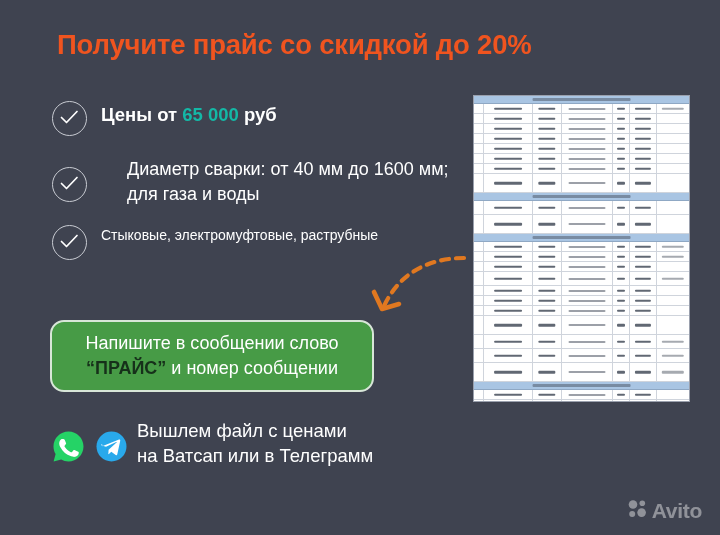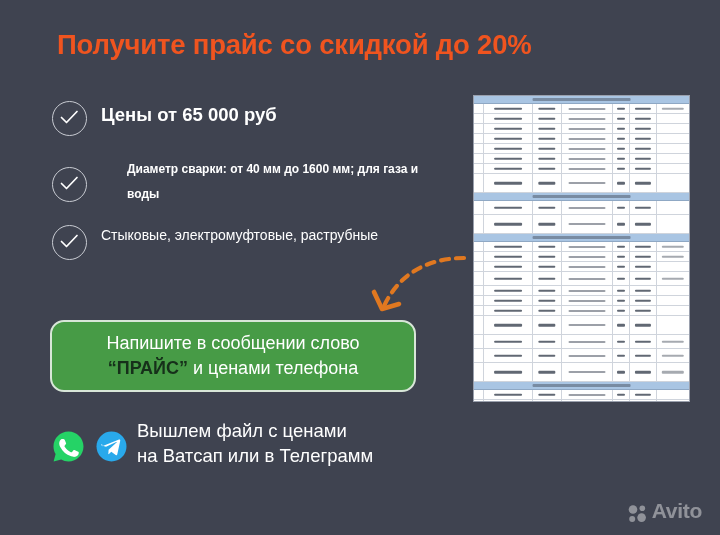--- a/index.html
+++ b/index.html
@@ -61,44 +61,44 @@
   .bullet-text {
     margin-left: 14px;
     color: #ffffff;
     font-size: 18.5px;
     font-weight: bold;
     line-height: 25px;
     padding-top: 4px;
     max-width: 330px;
   }
   .bullet-text .hl {
-    color: #ffffff;
-  }
-  #bullet-2 .bullet-text { font-weight: bold; font-size: 12px; margin-left: 40px; }
+    color: #14b8a6;
+  }
+  #bullet-2 .bullet-text { font-weight: normal; font-size: 18px; margin-left: 40px; }
   #bullet-3 .bullet-text { font-weight: normal; font-size: 14px; }
   #bullet-2 .check-icon { margin-top: 14px; }
   #bullet-3 .check-icon { margin-top: 6px; }
   #bullet-2 { margin-bottom: 12px; }
   #bullet-3 { margin-bottom: 0; }
 
   
   #arrow {
     position: absolute;
     left: 352px;
     top: 250px;
     width: 120px;
     height: 80px;
   }
 
   
   #cta {
     position: absolute;
     left: 50px;
     top: 320px;
-    width: 366px;
+    width: 324px;
     height: 72px;
     background: #479b46;
     border: 2px solid #d8e6d8;
     border-radius: 14px;
     box-sizing: border-box;
     display: flex;
     flex-direction: column;
     align-items: center;
     justify-content: center;
     text-align: center;
@@ -210,21 +210,21 @@
   .c4 span { width: 50%; }
   .c5 span { width: 62%; }
   .c6 span { width: 70%; opacity: .45; }
 
   
   #avito {
     position: absolute;
     right: 18px;
     bottom: 12px;
     display: flex;
-    align-items: flex-end;
+    align-items: flex-start;
     opacity: .42;
   }
   #avito-text {
     color: #ffffff;
     font-size: 21px;
     font-weight: bold;
     margin-left: 5px;
     letter-spacing: -0.3px;
   }
 </style>
@@ -268,21 +268,21 @@
 
   <div id="arrow">
     <svg width="120" height="80" viewBox="0 0 120 80">
       <path d="M112 8 C 78 8, 48 22, 32 56" stroke="#e07820" stroke-width="4.2" fill="none" stroke-linecap="round" stroke-dasharray="8 7"></path>
       <path d="M22 42 L30 59 L47 54" stroke="#e07820" stroke-width="4.6" fill="none" stroke-linecap="round" stroke-linejoin="round"></path>
     </svg>
   </div>
 
   <div id="cta">
     <div class="cta-line">Напишите в сообщении слово</div>
-    <div class="cta-line"><span class="strong">“</span><span class="strong">ПРАЙС</span><span class="strong">”</span><span> и ценами телефона</span></div>
+    <div class="cta-line"><span class="strong">“</span><span class="strong">ПРАЙС</span><span class="strong">”</span><span> и номер сообщении</span></div>
   </div>
 
   <div id="messengers">
     <div class="msg-icons">
       <svg width="33" height="33" viewBox="0 0 33 33">
         <path d="M16.5 1.5 C8.2 1.5 1.5 8.2 1.5 16.5 c0 2.8 .8 5.4 2.1 7.6 L1.6 31.5 l7.6 -2 c2.1 1.2 4.6 1.9 7.3 1.9 c8.3 0 15 -6.7 15 -15 s-6.7 -15 -15 -15 z" fill="#25d366"></path>
         <path d="M12.1 9.6 c-.3 -.7 -.7 -.7 -1 -.7 h-.9 c-.3 0 -.9 .1 -1.3 .6 c-.5 .5 -1.7 1.6 -1.7 4 c0 2.3 1.7 4.6 2 4.9 c.2 .3 3.3 5.3 8.2 7.2 c4.1 1.6 4.9 1.3 5.8 1.2 c.9 -.1 2.8 -1.1 3.2 -2.3 c.4 -1.1 .4 -2.1 .3 -2.3 c-.1 -.2 -.5 -.3 -1 -.6 c-.5 -.3 -2.8 -1.4 -3.3 -1.5 c-.4 -.2 -.7 -.2 -1 .2 c-.3 .5 -1.2 1.5 -1.4 1.8 c-.3 .3 -.5 .3 -1 .1 c-.5 -.3 -2 -.8 -3.8 -2.4 c-1.4 -1.3 -2.4 -2.8 -2.6 -3.3 c-.3 -.5 0 -.7 .2 -1 c.2 -.2 .5 -.6 .7 -.9 c.2 -.3 .3 -.5 .5 -.8 c.2 -.3 .1 -.6 0 -.9 c-.1 -.2 -1 -2.6 -1.4 -3.5 z" fill="#ffffff"></path>
       </svg>
       <svg width="33" height="33" viewBox="0 0 33 33">
         <circle cx="16.5" cy="16.5" r="15" fill="#29a9eb"></circle>

